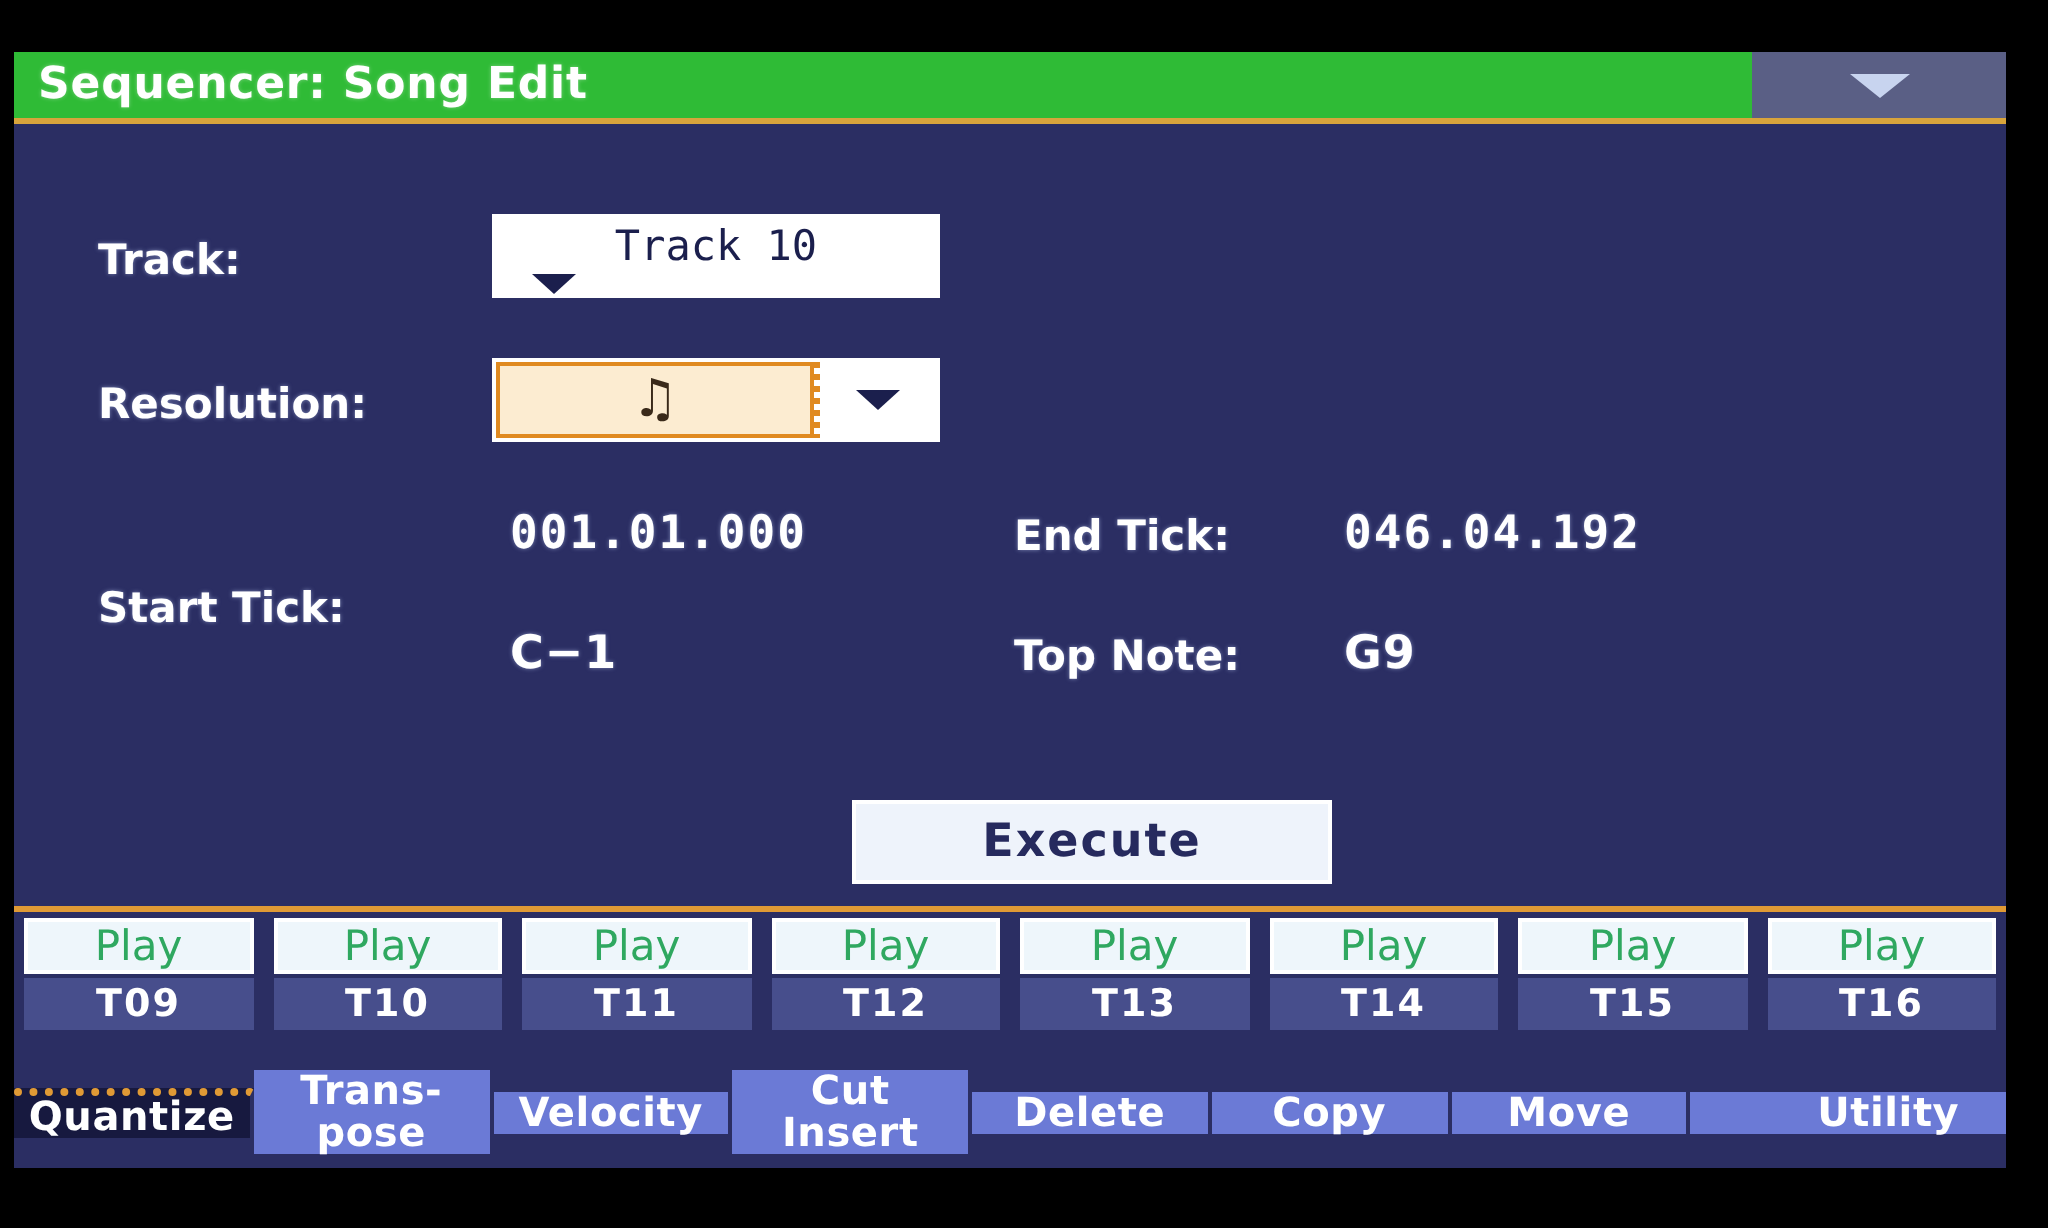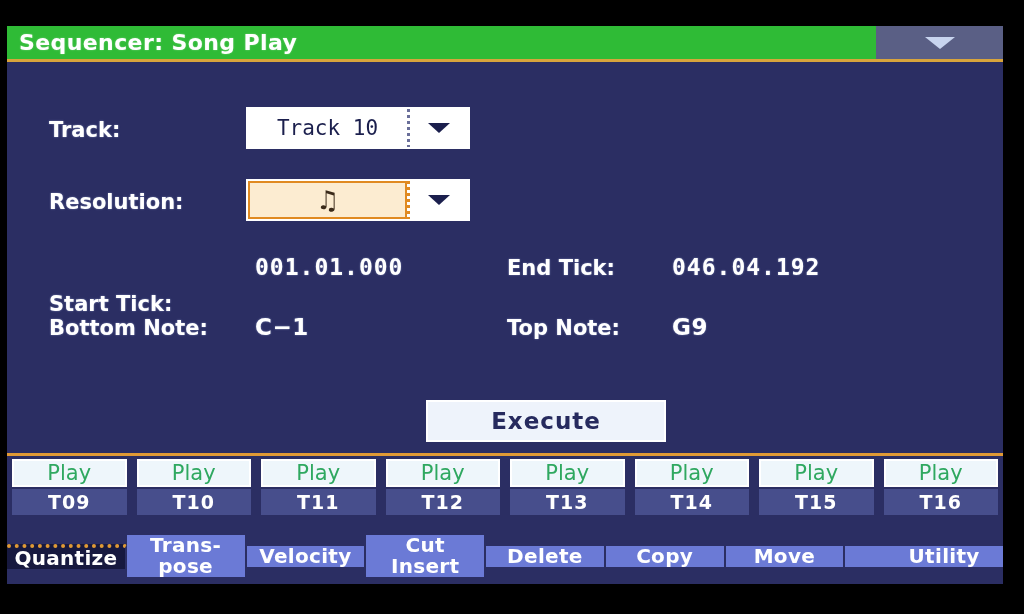--- a/index.html
+++ b/index.html
@@ -263,32 +263,32 @@
     border-top: 4px dotted #e09a35;
   }
 </style>
 </head>
 <body>
 
 <div id="screen">
 
   <div id="titlebar">
     <div id="titlebar-main">
-      <span id="title-text">Sequencer: Song Play</span>
+      <span id="title-text">Sequencer: Song Edit</span>
     </div>
     <div id="titlebar-menu">
       <span class="tri-down"></span>
     </div>
   </div>
   <div id="title-underline"></div>
 
   <div id="body-panel">
 
     <span class="field-label" style="left:42px; top:56px;">Track:</span>
-    <div class="combo" style="left:239px; top:45px; width:224px;">
+    <div class="combo" style="left:239px; top:45px; width:224px;flex-direction:column;">
       <div class="combo-value">Track 10</div>
       <div class="combo-sep"></div>
       <div class="combo-arrow">
         <span class="tri-down small"></span>
       </div>
     </div>
 
     <span class="field-label" style="left:42px; top:128px;">Resolution:</span>
     <div class="combo" style="left:239px; top:117px; width:224px;">
       <div class="combo-value highlight">
@@ -299,21 +299,20 @@
         <span class="tri-down small"></span>
       </div>
     </div>
 
     <span class="field-label" style="left:42px; top:194px;margin-top:36px;">Start Tick:</span>
     <span class="field-value" style="left:248px; top:192px;">001.01.000</span>
 
     <span class="field-label" style="left:500px; top:194px;">End Tick:</span>
     <span class="field-value" style="left:665px; top:192px;">046.04.192</span>
 
-    <span class="field-label" style="left:42px; top:254px;">Bottom Note:</span>
     <span class="field-value prop" style="left:248px; top:252px;">C−1</span>
 
     <span class="field-label" style="left:500px; top:254px;">Top Note:</span>
     <span class="field-value prop" style="left:665px; top:252px;">G9</span>
 
     <div id="execute-btn">Execute</div>
   </div>
 
   <div id="mid-separator"></div>
 

